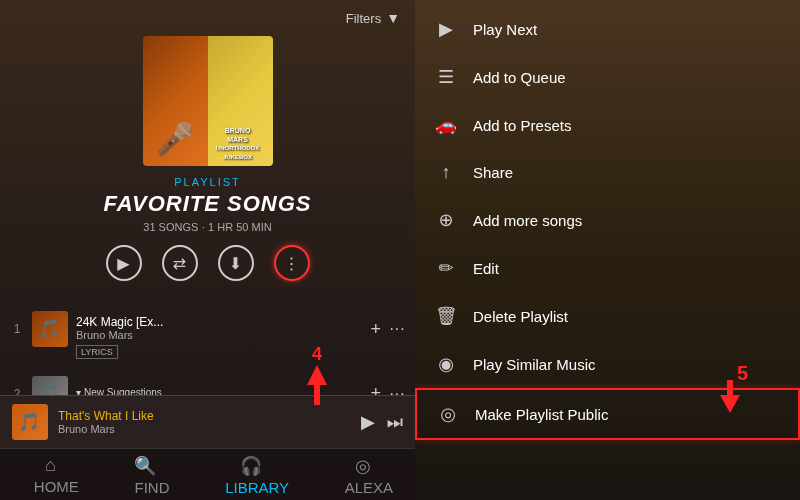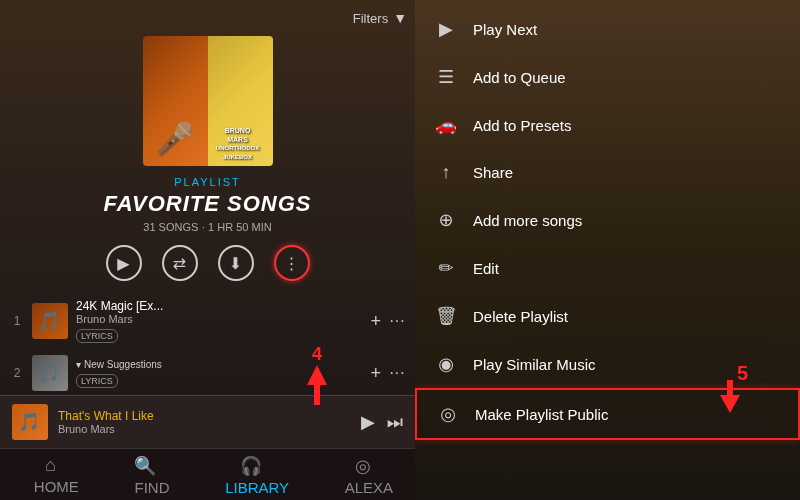--- a/index.html
+++ b/index.html
@@ -18,21 +18,21 @@
       height: 500px;
       background: linear-gradient(180deg, #3a2a1a 0%, #2a1f1a 40%, #1a1515 100%);
       position: relative;
       display: flex;
       flex-direction: column;
     }
 
     .top-bar {
       display: flex;
       justify-content: flex-end;
-      padding: 10px 8px 5px;
+      padding: 10px 15px 5px;
       align-items: flex-end;
     }
 
     .filters-btn {
       color: #ccc;
       font-size: 13px;
       display: flex;
       align-items: center;
       gap: 5px;
       cursor: pointer;
@@ -189,41 +189,42 @@
       font-size: 18px;
     }
 
     .song-thumb-2 {
       background: linear-gradient(135deg, #555, #888);
     }
 
     .song-info {
       flex: 1;
       min-width: 0;
+      margin-top: 16px;
     }
 
     .song-name {
       color: #fff;
       font-size: 12px;
       white-space: nowrap;
       overflow: hidden;
       text-overflow: ellipsis;
     }
 
     .song-artist {
       color: #aaa;
       font-size: 11px;
     }
 
     .lyrics-badge {
       color: #aaa;
       font-size: 9px;
       border: 1px solid #666;
       padding: 1px 4px;
-      border-radius: 6px;
+      border-radius: 0;
       margin-top: 2px;
       display: inline-block;
     }
 
     .song-actions {
       display: flex;
       align-items: center;
       gap: 8px;
     }
 

